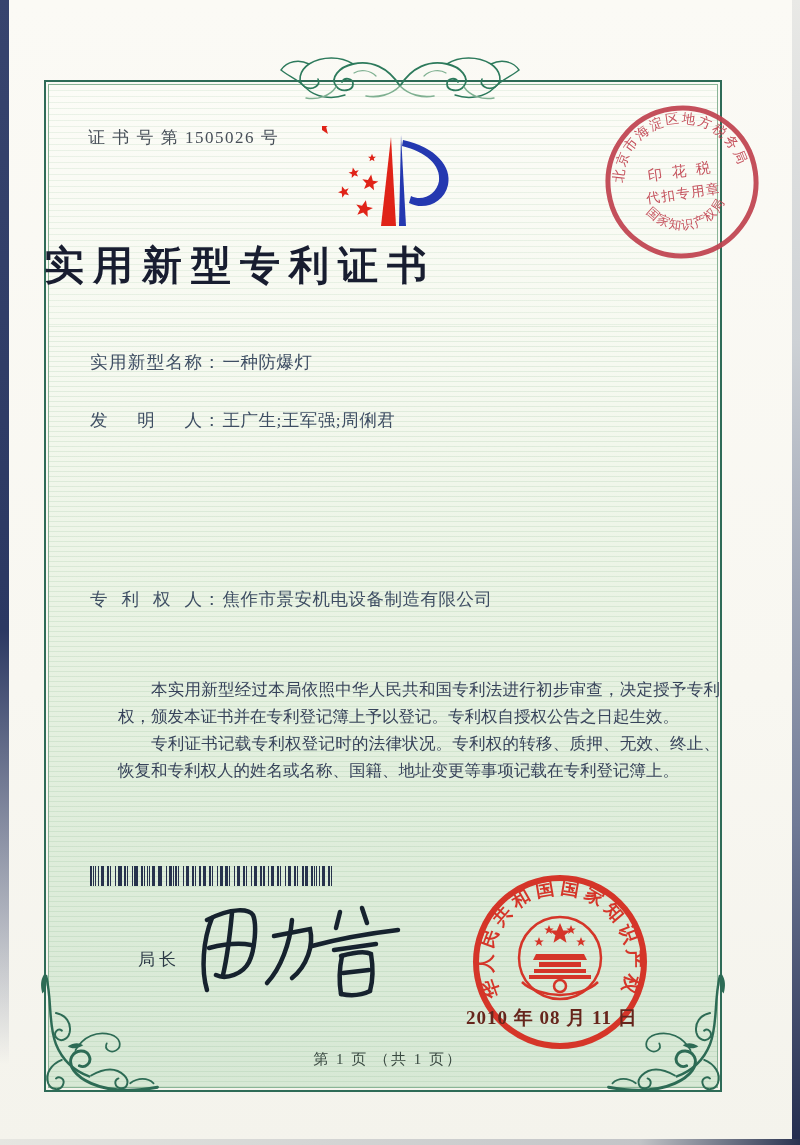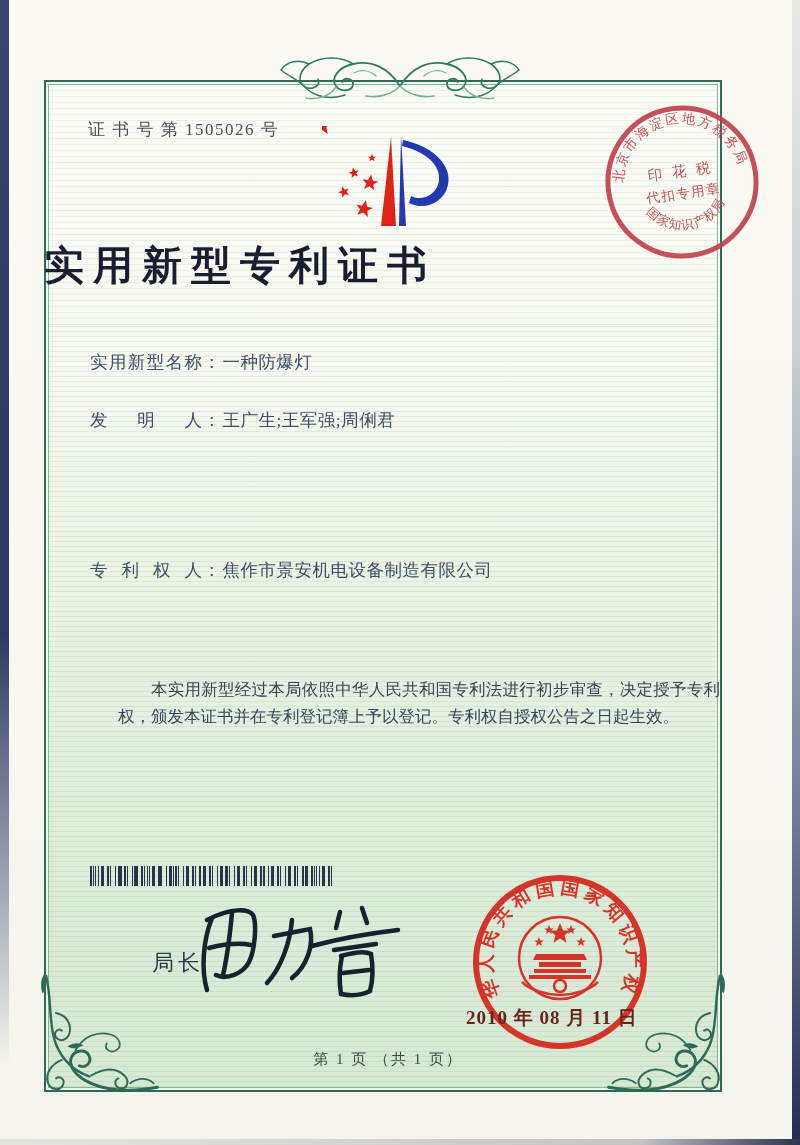--- a/index.html
+++ b/index.html
@@ -28,42 +28,42 @@
     opacity:.55; }
   .waves2 { top:0; bottom:76%;
     background:repeating-linear-gradient(0deg, rgba(110,170,120,0.12) 0 1px, transparent 1px 6px); }
 
   .flourish { position:absolute; width:128px; height:122px; }
   .flourish.bl { left:32px; top:974px; }
   .flourish.br { left:606px; top:974px; transform:scaleX(-1); }
   .top-ornament { position:absolute; left:278px; top:54px; width:244px; height:52px; }
 
   
-  .cert-no { position:absolute; left:88px; top:118px; font-size:17px; color:#474f58; letter-spacing:1.5px; }
+  .cert-no { position:absolute; left:88px; top:126px; font-size:17px; color:#474f58; letter-spacing:1.5px; }
   .logo { position:absolute; left:322px; top:126px; width:156px; height:110px; }
   .title { position:absolute; left:44px; top:238px; width:678px; 
     font-size:40px; font-weight:bold; color:#181d30; letter-spacing:9px; }
 
   .field { position:absolute; left:90px; font-size:17.5px; color:#3e4e63; white-space:nowrap; }
   .field .lbl { display:inline-block; width:112px; text-align:justify; text-align-last:justify; vertical-align:bottom; }
   .field .colon { margin:0 2px 0 1px; }
   .field .val { letter-spacing:0.5px; }
-  .f0{top:350px;} .f1{top:408px;} .f2{top:465px;} .f3{top:522px;} .f4{top:558px;font-family:Liberation Mono, monospace;} .f5{top:639px;}
+  .f0{top:350px;} .f1{top:408px;} .f2{top:465px;} .f3{top:522px;} .f4{top:587px;font-family:Liberation Mono, monospace;} .f5{top:639px;}
 
   .body-text { position:absolute; left:88px; top:676px; width:632px;
     font-size:16.5px; line-height:27px; color:#37435a; text-align:justify; }
   .body-text p { text-indent:2em;margin-left:30px; }
 
   .barcode { position:absolute; left:90px; top:866px; width:242px; height:20px;
     background:
       repeating-linear-gradient(90deg,#27324d 0 2px,transparent 2px 3px,#27324d 3px 4px,transparent 4px 8px,#27324d 8px 9px,transparent 9px 11px,#27324d 11px 14px,transparent 14px 17px),
       repeating-linear-gradient(90deg,transparent 0 5px,#27324d 5px 6px,transparent 6px 13px);
   }
 
-  .chief { position:absolute; left:138px; top:948px; font-size:22px; color:#2c3a46; letter-spacing:4px;margin-left:14px; }
+  .chief { position:absolute; left:138px; top:948px; font-size:17px; color:#2c3a46; letter-spacing:4px; }
   .signature { position:absolute; left:192px; top:898px; width:212px; height:118px; }
 
   .seal { position:absolute; left:470px; top:872px; width:180px; height:180px; }
   .seal-date { position:absolute; left:466px; top:1005px; font-size:19px; font-weight:bold;
     color:#66251c; letter-spacing:1px; white-space:nowrap; }
 
   .tax-stamp { position:absolute; left:602px; top:102px; width:160px; height:160px;
     transform:rotate(-8deg); opacity:.92; }
 
   .footer { position:absolute; left:44px; top:1050px; width:688px; text-align:center;
@@ -156,20 +156,21 @@
     <text x="80" y="74" font-size="14.5" fill="#c0424f" text-anchor="middle" letter-spacing="3">印 花 税</text>
     <text x="80" y="96" font-size="13.5" fill="#c0424f" text-anchor="middle" letter-spacing="1.5">代扣专用章</text>
   </svg>
 
   <div class="field f0"><span class="lbl">实用新型名称</span><span class="colon">：</span><span class="val">一种防爆灯</span></div>
   <div class="field f1"><span class="lbl">发明人</span><span class="colon">：</span><span class="val">王广生;王军强;周俐君</span></div>
   <div class="field f4"><span class="lbl">专利权人</span><span class="colon">：</span><span class="val">焦作市景安机电设备制造有限公司</span></div>
 
   <div class="body-text">
     <p>本实用新型经过本局依照中华人民共和国专利法进行初步审查，决定授予专利权，颁发本证书并在专利登记簿上予以登记。专利权自授权公告之日起生效。</p>
+    <p>专利证书记载专利权登记时的法律状况。专利权的转移、质押、无效、终止、恢复和专利权人的姓名或名称、国籍、地址变更等事项记载在专利登记簿上。</p>
   </div>
 
   <div class="barcode"></div>
 
   <div class="chief">局长</div>
   <svg class="signature" viewBox="0 0 212 118" aria-label="田力普">
     <g stroke="#16222e" fill="none" stroke-width="4.5" stroke-linecap="round">
       <path d="M20,20 C11,42 9,72 15,92"></path>
       <path d="M15,22 C40,9 57,11 61,17 C65,26 63,52 57,64 C51,76 34,82 24,77"></path>
       <path d="M17,50 C33,46 49,45 59,47"></path>

